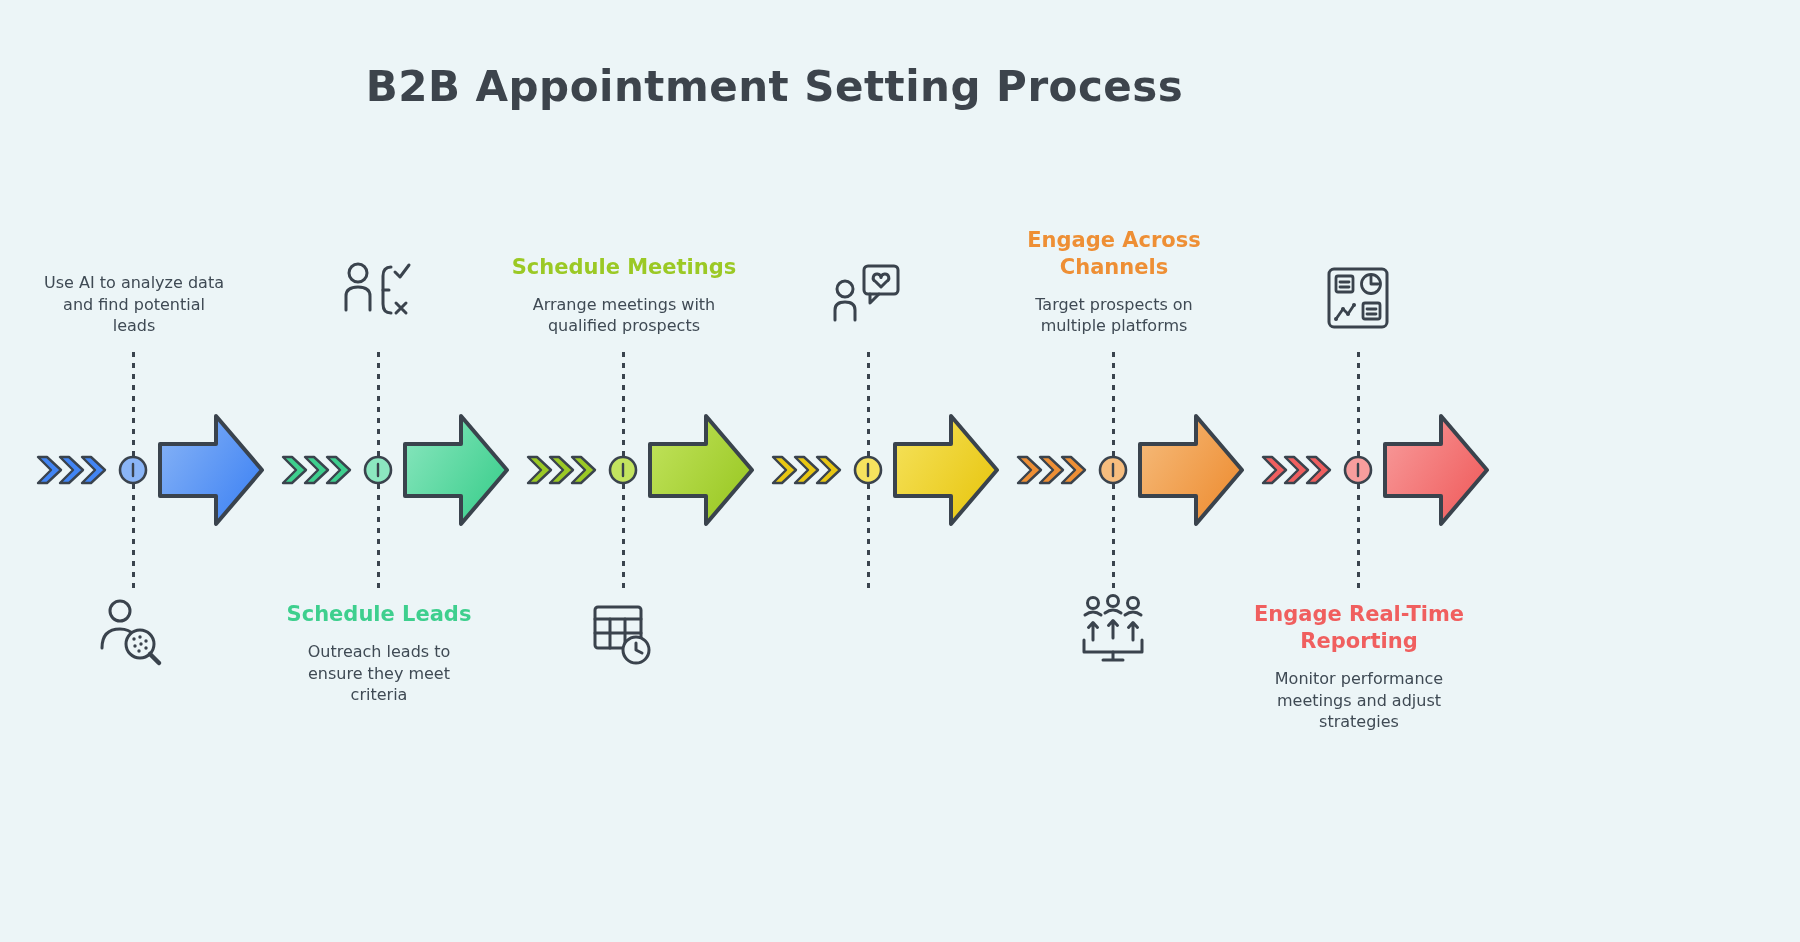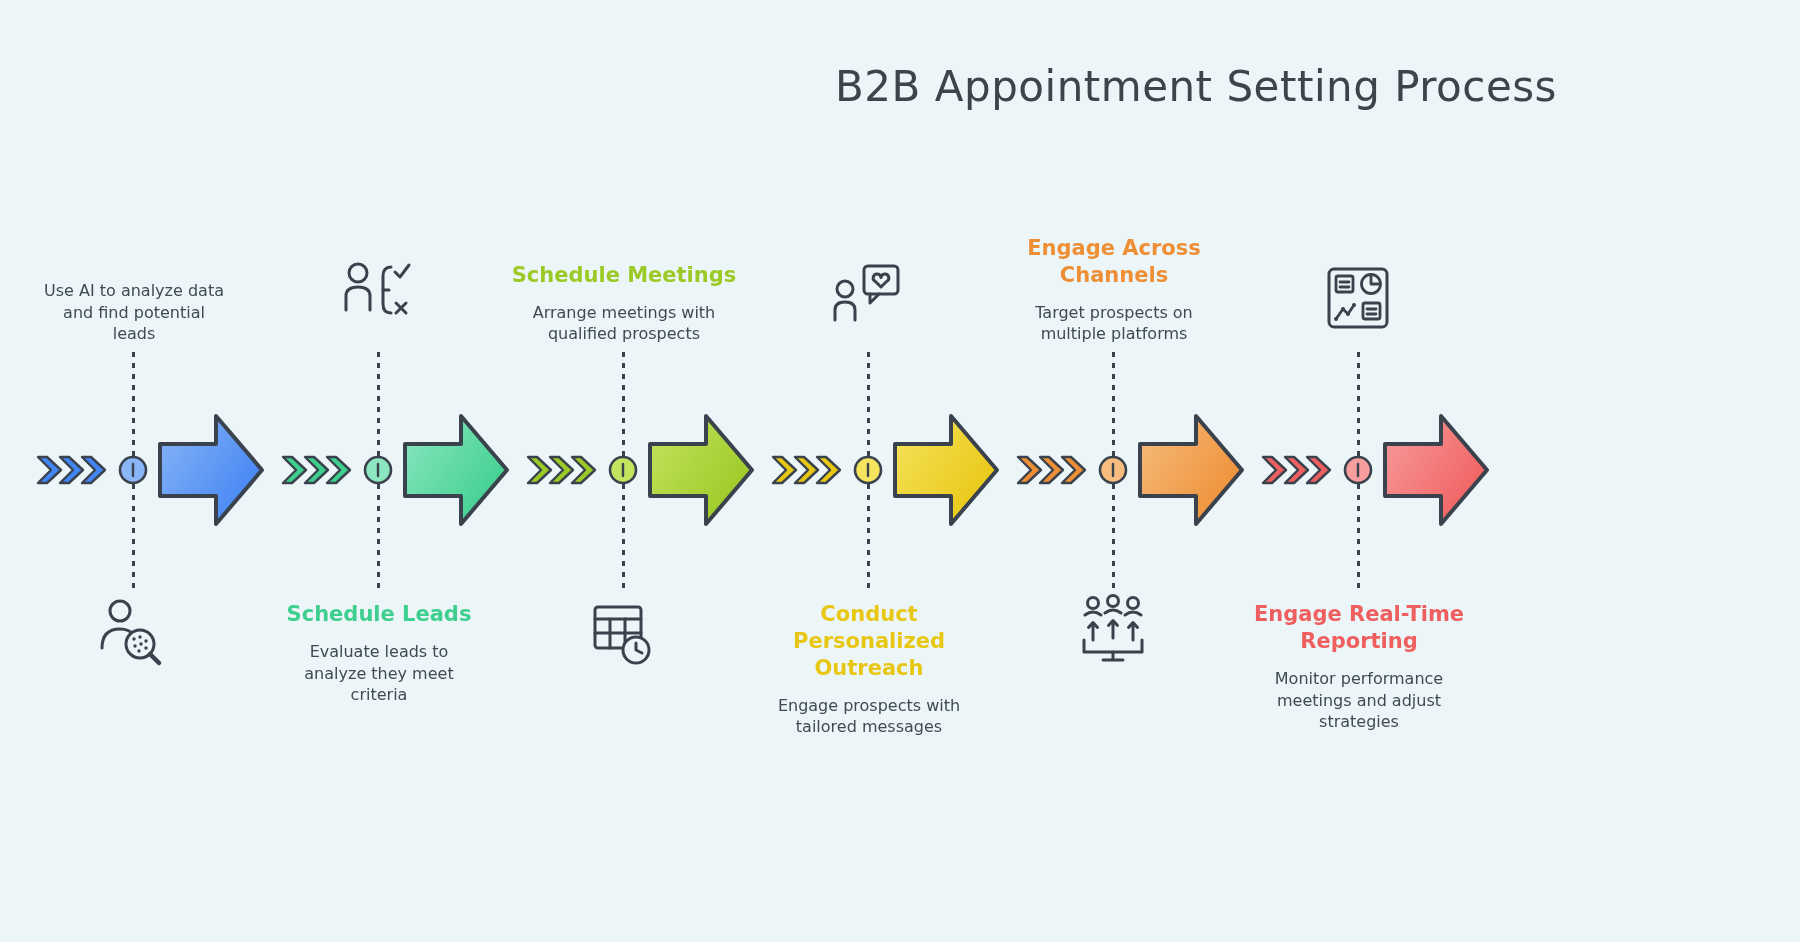--- a/index.html
+++ b/index.html
@@ -2,42 +2,42 @@
 <html><head>
 <meta charset="utf-8">
 <style>
   html,body{margin:0;padding:0;background:#dfe9ec;}
   .canvas{
     position:relative;width:1800px;height:942px;overflow:hidden;
     background:var(--bg,#ecf5f7);
     font-family:"DejaVu Sans","Liberation Sans",sans-serif;
   }
   .main-title{
-    position:absolute;top:62px;left:12px;width:1545px;margin:0;
-    text-align:right;font-size:42px;font-weight:normal;
+    position:absolute;top:62px;left:2px;width:1545px;margin:0;
+    text-align:center;font-size:42px;font-weight:bold;
     color:var(--heading,#3d444c);letter-spacing:.5px;
   }
   .step{position:absolute;top:0;height:942px;width:245px;}
   .s0{left:11px}.s1{left:256px}.s2{left:501px}.s3{left:746px}.s4{left:991px}.s5{left:1236px}
   .dash{
     position:absolute;left:121px;top:352px;width:2.5px;height:240px;
     background:repeating-linear-gradient(to bottom,var(--ink,#3a434d) 0 5px,transparent 5px 11px);
   }
   .band{position:absolute;left:9px;top:410px;width:246px;height:120px;overflow:visible;}
   .chev{fill:var(--c);stroke:var(--ink,#3a434d);stroke-width:2.4;stroke-linejoin:round;}
   .node{fill:var(--cl);stroke:var(--ink,#3a434d);stroke-width:2.6;}
   .node-tick{stroke:var(--ink,#3a434d);stroke-width:2.4;stroke-linecap:round;}
   .big-arrow{stroke:var(--ink,#3a434d);stroke-width:4;stroke-linejoin:round;}
   .gs1{stop-color:var(--cl);}
   .gs2{stop-color:var(--c);}
   .text-block{position:absolute;left:8px;width:230px;text-align:center;}
   .text-above{bottom:597px}
   .text-below{top:601px}
   .step-title{font-size:21px;font-weight:bold;color:var(--c);line-height:1.28;margin:0 0 13px;}
-  .step-desc{font-size:16px;color:var(--body,#3f4a54);line-height:1.36;margin:0 auto;max-width:186px;}
+  .step-desc{font-size:16px;color:var(--body,#3f4a54);line-height:1.36;margin:8px auto;max-width:186px;}
   .icon-wrap{position:absolute;left:82px;width:80px;height:80px;}
   .icon-above{top:258px}
   .icon-below{top:592px}
   .icon-wrap svg{width:80px;height:80px;display:block;}
 </style>
 </head>
 <body>
 
 <div class="canvas" style="--bg: #ecf5f7; --ink: #3a434d; --heading: #3d444c; --body: #3f4a54;">
 
@@ -110,21 +110,21 @@
         <path class="chev" transform="translate(18,45)" d="M0,2 L9,2 L23,15 L9,28 L0,28 L13,15 Z"></path>
         <path class="chev" transform="translate(40,45)" d="M0,2 L9,2 L23,15 L9,28 L0,28 L13,15 Z"></path>
         <path class="chev" transform="translate(62,45)" d="M0,2 L9,2 L23,15 L9,28 L0,28 L13,15 Z"></path>
       </g>
       <circle class="node" cx="113" cy="60" r="13"></circle>
       <line class="node-tick" x1="113" y1="54" x2="113" y2="66"></line>
       <path class="big-arrow" fill="url(#grad1)" d="M140,34 H196 V6 L242,60 L196,114 V86 H140 Z"></path>
     </svg>
     <div class="text-block text-below">
       <h2 class="step-title">Schedule Leads</h2>
-      <p class="step-desc">Evaluate leads to analyze they meet criteria</p>
+      <p class="step-desc">Outreach leads to ensure they meet criteria</p>
     </div>
   </div>
 
   <div class="step s2" style="--c: #9bc925; --cl: #c3e45f;">
     <div class="dash"></div>
     <div class="text-block text-above">
       <h2 class="step-title">Schedule Meetings</h2>
       <p class="step-desc">Arrange meetings with qualified prospects</p>
     </div>
     <svg class="band" viewBox="0 0 246 120">
@@ -180,24 +180,20 @@
         </defs>
       <g>
         <path class="chev" transform="translate(18,45)" d="M0,2 L9,2 L23,15 L9,28 L0,28 L13,15 Z"></path>
         <path class="chev" transform="translate(40,45)" d="M0,2 L9,2 L23,15 L9,28 L0,28 L13,15 Z"></path>
         <path class="chev" transform="translate(62,45)" d="M0,2 L9,2 L23,15 L9,28 L0,28 L13,15 Z"></path>
       </g>
       <circle class="node" cx="113" cy="60" r="13"></circle>
       <line class="node-tick" x1="113" y1="54" x2="113" y2="66"></line>
       <path class="big-arrow" fill="url(#grad3)" d="M140,34 H196 V6 L242,60 L196,114 V86 H140 Z"></path>
     </svg>
-    <div class="text-block text-below">
-      <h2 class="step-title">Conduct Personalized Outreach</h2>
-      <p class="step-desc">Engage prospects with tailored messages</p>
-    </div>
   </div>
 
   <div class="step s4" style="--c: #ee8f35; --cl: #f6bd7e;">
     <div class="dash"></div>
     <div class="text-block text-above">
       <h2 class="step-title">Engage Across Channels</h2>
       <p class="step-desc">Target prospects on multiple platforms</p>
     </div>
     <svg class="band" viewBox="0 0 246 120">
       <defs>

